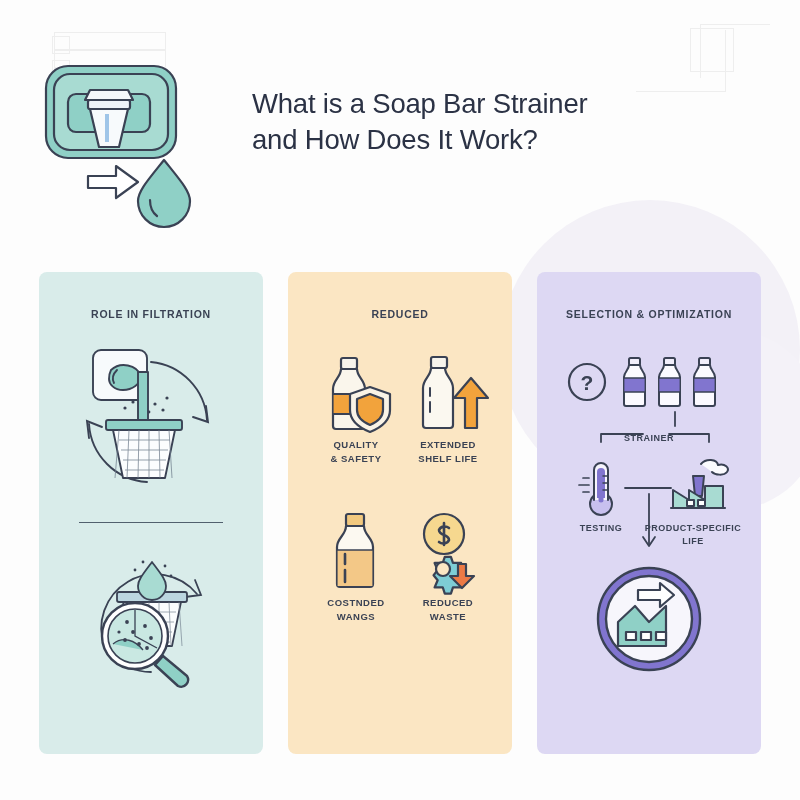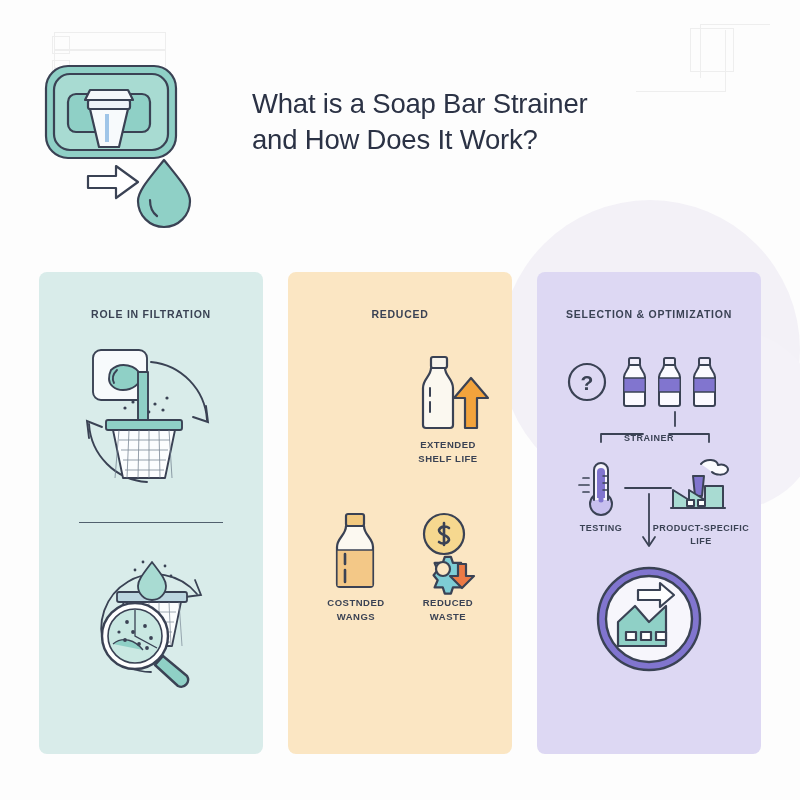--- a/index.html
+++ b/index.html
@@ -206,20 +206,38 @@
             <circle cx="78" cy="104" r="1.9"></circle>
               <circle cx="50" cy="88" r="1.6"></circle>
           </g>
         </svg>
       </div>
     </div>
 
     <div class="col col-2">
       <div class="col-head">REDUCED</div>
 
+      <div class="ben-cell" style="left:18px; top:82px;">
+        <div style="height:78px; display:flex; align-items:flex-end; justify-content:center;">
+          <svg width="78" height="78" viewBox="0 0 78 78">
+            <g stroke="#3a4254" stroke-width="2.2" stroke-linejoin="round">
+              <rect x="24" y="4" width="16" height="11" rx="2" fill="#f7f4ec"></rect>
+              <path d="M24 15 c0 8 -8 11 -8 20 v37 a3 3 0 0 0 3 3 h26 a3 3 0 0 0 3 -3 v-37 c0 -9 -8 -12 -8 -20z" fill="#faf6ec"></path>
+              <path d="M16.6 40 h31 v20 h-31z" fill="#f2a33c" stroke="none"></path>
+              <path d="M16 40 h32 M16 60 h32" stroke-width="1.8"></path>
+              <path d="M53 33 l20 7 v16 c0 11 -10 18 -20 22 -10 -4 -20 -11 -20 -22 v-16z" fill="#f9f3e6"></path>
+              <path d="M53 40 l13 5 v11 c0 7 -6 12 -13 15 -7 -3 -13 -8 -13 -15 v-11z" fill="#f2a33c"></path>
+            </g>
+          </svg>
+        </div>
+        <div class="ben-label">
+          <div>QUALITY</div>
+          <div>&amp; SAFETY</div>
+        </div>
+      </div>
 
       <div class="ben-cell" style="left:18px; top:240px;">
         <div style="height:78px; display:flex; align-items:flex-end; justify-content:center;">
           <svg width="78" height="78" viewBox="0 0 78 78">
             <g stroke="#3a4254" stroke-width="2.2" stroke-linejoin="round">
               <rect x="29" y="2" width="18" height="12" rx="2" fill="#f2c97f"></rect>
               <path d="M29 14 c0 9 -9 12 -9 21 v37 a3 3 0 0 0 3 3 h30 a3 3 0 0 0 3 -3 v-37 c0 -9 -9 -12 -9 -21z" fill="#fcf9f1"></path>
               <path d="M20.6 38 h34.8 v36 h-34.8z" fill="#f3c887" stroke="none"></path>
               <path d="M20 38 h36" stroke-width="1.6"></path>
               <path d="M28 42 v10 M28 58 v12" stroke-width="2.6" stroke-linecap="round"></path>
@@ -342,21 +360,21 @@
       </div>
 
       <div style="position:absolute; left:88px; top:214px;">
         <svg width="48" height="4" viewBox="0 0 48 4">
           <path d="M0 2 h46" stroke="#3a4254" stroke-width="1.8" stroke-linecap="round"></path>
         </svg>
       </div>
 
       <div class="flow-label" style="left:20px; top:250px; width:88px;">TESTING</div>
 
-      <div class="flow-label" style="left:112px; top:250px; width:104px;">
+      <div class="flow-label" style="left:104px; top:250px; width:104px;">
         <div>PRODUCT-SPECIFIC</div>
         <div>LIFE</div>
       </div>
 
       <div style="position:absolute; left:100px; top:222px;">
         <svg width="24" height="62" viewBox="0 0 24 62">
           <g stroke="#3a4254" stroke-width="1.8" fill="none" stroke-linecap="round" stroke-linejoin="round">
             <path d="M12 0 v50"></path>
             <path d="M6 43 l6 9 6 -9"></path>
           </g>

